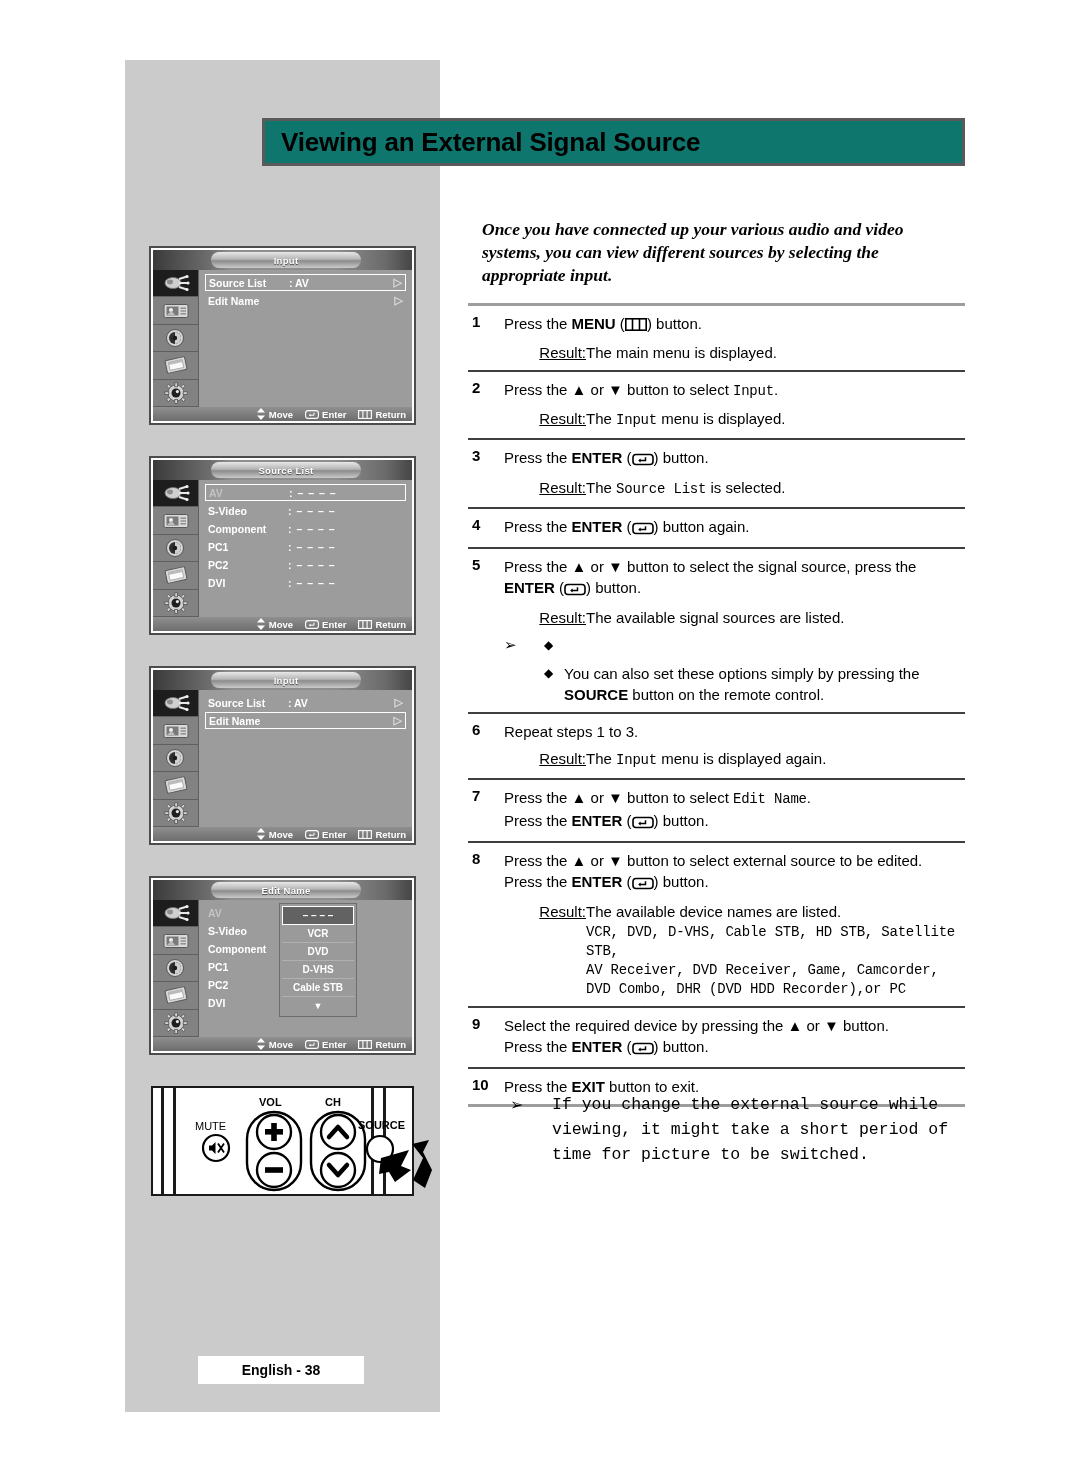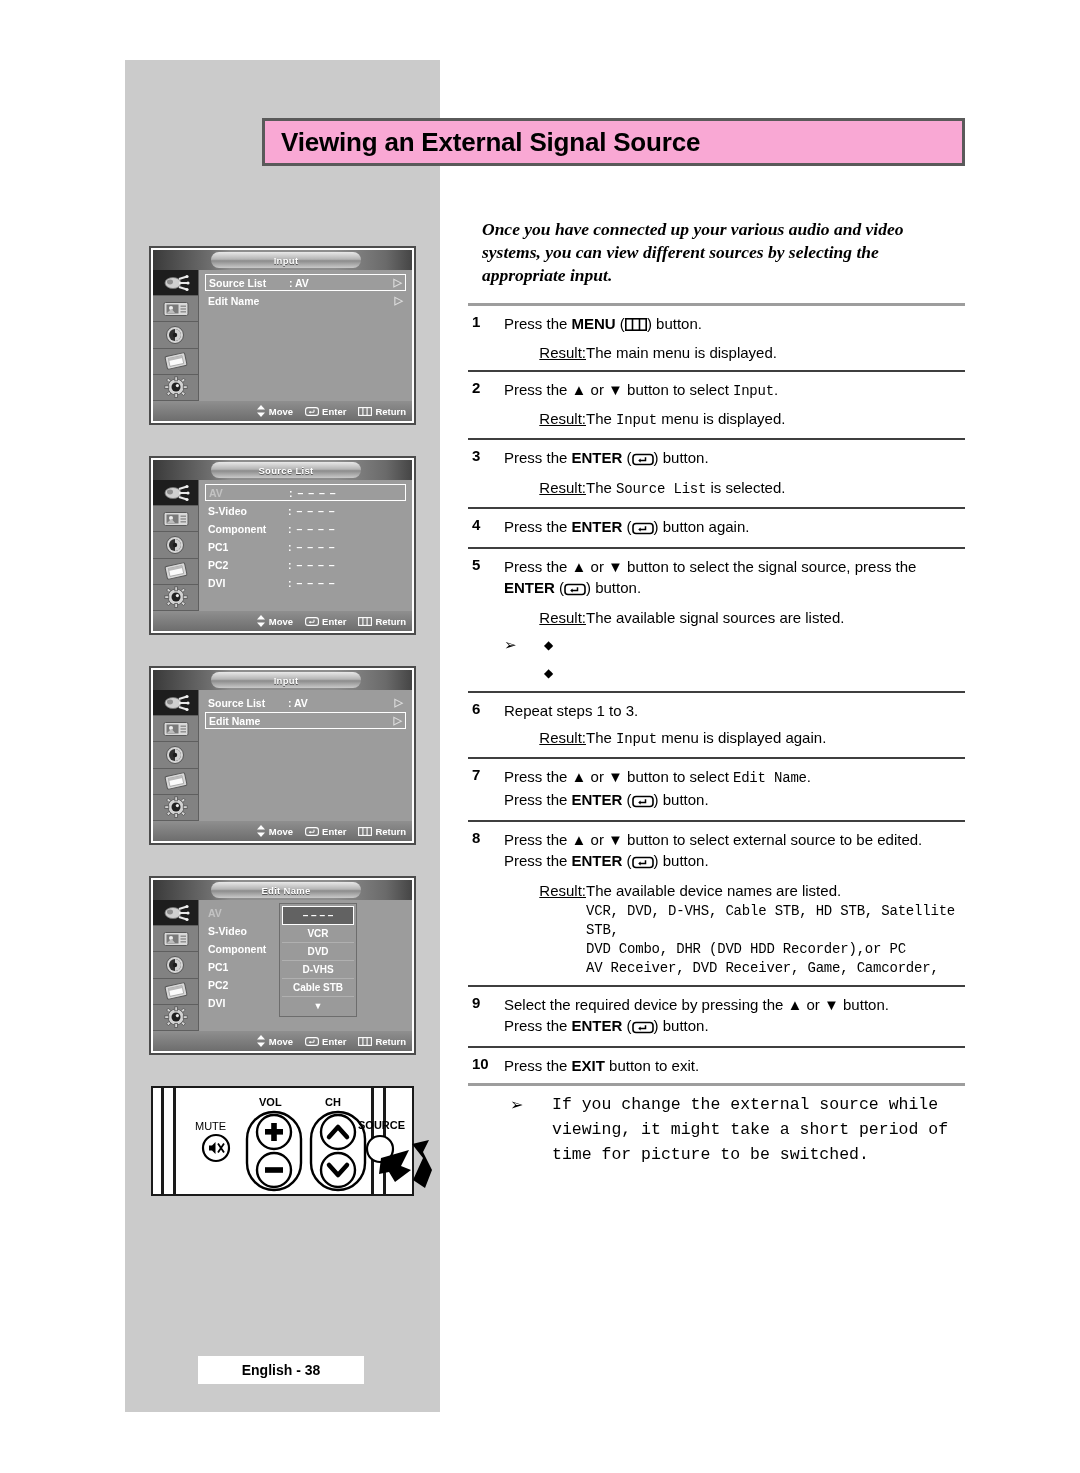--- a/index.html
+++ b/index.html
@@ -7,21 +7,21 @@
 
   
   #grey-panel{
     position:absolute;left:125px;top:60px;width:315px;height:1352px;
     background:#cbcbcb;
   }
 
   
   #title-box{
     position:absolute;left:262px;top:118px;width:703px;height:48px;
-    background:#f9a8d4;border:3px solid #5a5a5a;box-sizing:border-box;
+    background:#0f766e;border:3px solid #5a5a5a;box-sizing:border-box;
     display:flex;align-items:center;
   }
   #title-box .title-text{
     font-size:26px;font-weight:bold;color:#000;letter-spacing:-0.2px;
     padding-left:16px;white-space:nowrap;
   }
 
   
   #intro{
     position:absolute;left:470px;top:218px;width:470px;
@@ -98,21 +98,21 @@
     display:flex;align-items:center;height:17px;margin-bottom:1px;
     font-size:10.5px;font-weight:bold;color:#ffffff;
     padding:0 3px;box-sizing:border-box;
   }
   .osd-row.sel{border:1px solid #ffffff;}
   .osd-row .r-label{width:80px;flex:0 0 80px;}
   .osd-row .r-label.dim{color:#c3c3c3;}
   .osd-row .r-val{flex:1;}
   .osd-row .r-caret{margin-left:auto;font-size:11px;color:#dcdcdc;}
   .osd-bottom{
-    height:20px;display:flex;align-items:center;justify-content:flex-end;
+    height:14px;display:flex;align-items:center;justify-content:flex-end;
     background:linear-gradient(to bottom,#8f8f8f,#6d6d6d);
     padding-right:6px;gap:12px;
   }
   .osd-bottom .ob{
     display:flex;align-items:center;gap:3px;
     font-size:9.5px;font-weight:bold;color:#ffffff;
   }
   
   .dash{letter-spacing:1px;}
 
@@ -230,20 +230,21 @@
         <div class="result-lbl">Result:</div>
         <div class="result-txt">The available signal sources are listed.</div>
       </div>
       <div class="bullet-row">
         <div class="bullet-arrow">➢</div>
         <div class="bullet-dia">◆</div>
       </div>
       <div class="bullet-row">
         <div class="bullet-arrow"></div>
         <div class="bullet-dia">◆</div>
+        <div class="bullet-txt"><span>You can also set these options simply by pressing the </span><span class="bold">SOURCE</span><span> button on the remote control.</span></div>
       </div>
     </div>
   </div>
   <div class="rule thin"></div>
 
   <div class="step">
     <div class="step-num">6</div>
     <div class="step-body">
       <div>Repeat steps 1 to 3.</div>
       <div class="result-row">
@@ -275,22 +276,22 @@
               <rect x="1" y="1.5" width="20" height="10" rx="3" fill="none" stroke="#000" stroke-width="1.6"></rect>
               <path d="M13.5 4.2 L13.5 7.6 L7.2 7.6" fill="none" stroke="#000" stroke-width="1.5"></path>
               <path d="M8.6 5.6 L6.2 7.6 L8.6 9.4 Z" fill="#000"></path>
             </svg></span><span>) button.</span></div>
       <div class="result-row">
         <div class="result-lbl">Result:</div>
         <div class="result-txt">
           <div>The available device names are listed.</div>
           <div class="sub-lines mono">
             <div>VCR, DVD, D-VHS, Cable STB, HD STB, Satellite STB,</div>
+            <div>AV Receiver, DVD Receiver, Game, Camcorder,</div>
             <div>DVD Combo, DHR (DVD HDD Recorder),or PC</div>
-            <div>AV Receiver, DVD Receiver, Game, Camcorder,</div>
           </div>
         </div>
       </div>
     </div>
   </div>
   <div class="rule thin"></div>
 
   <div class="step">
     <div class="step-num">9</div>
     <div class="step-body">

